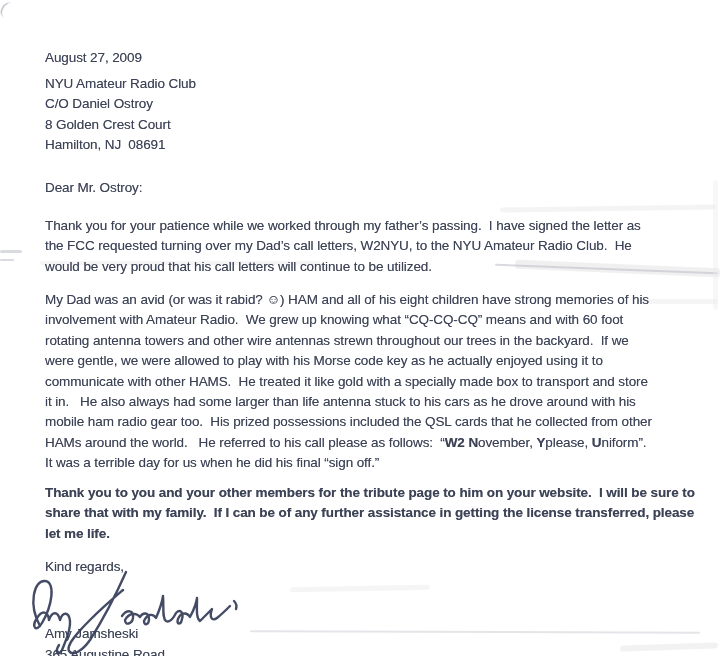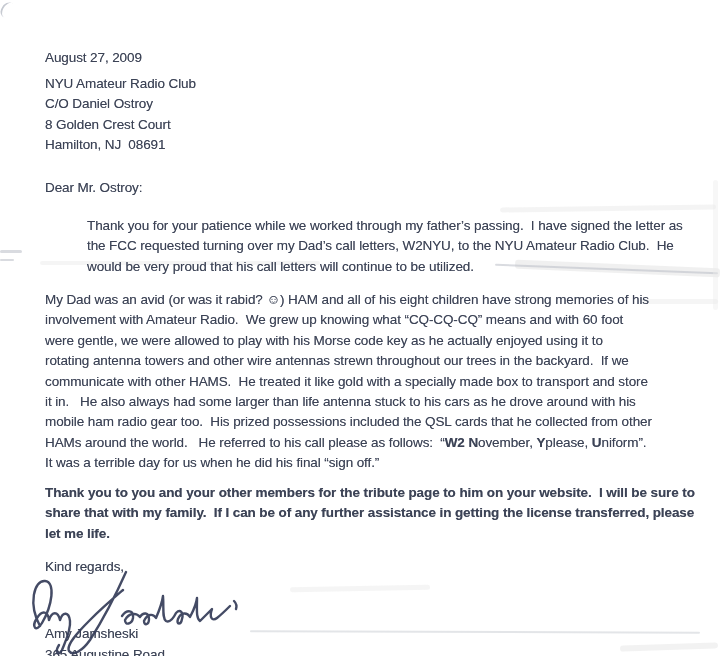--- a/index.html
+++ b/index.html
@@ -60,31 +60,31 @@
     <div class="line">NYU Amateur Radio Club</div>
     <div class="line">C/O Daniel Ostroy</div>
     <div class="line">8 Golden Crest Court</div>
     <div class="line">Hamilton, NJ  08691</div>
   </div>
 
   <div class="txtblock" style="top:178px;">
     <div class="line">Dear Mr. Ostroy:</div>
   </div>
 
-  <div class="txtblock" style="top:216px;margin-left:42px;">
+  <div class="txtblock" style="top:216px;">
     <div class="line">Thank you for your patience while we worked through my father’s passing.  I have signed the letter as</div>
     <div class="line">the FCC requested turning over my Dad’s call letters, W2NYU, to the NYU Amateur Radio Club.  He</div>
     <div class="line">would be very proud that his call letters will continue to be utilized.</div>
   </div>
 
   <div class="txtblock" style="top:290px;">
     <div class="line">My Dad was an avid (or was it rabid? ☺) HAM and all of his eight children have strong memories of his</div>
     <div class="line">involvement with Amateur Radio.  We grew up knowing what “CQ-CQ-CQ” means and with 60 foot</div>
+    <div class="line">rotating antenna towers and other wire antennas strewn throughout our trees in the backyard.  If we</div>
     <div class="line">were gentle, we were allowed to play with his Morse code key as he actually enjoyed using it to</div>
-    <div class="line">rotating antenna towers and other wire antennas strewn throughout our trees in the backyard.  If we</div>
     <div class="line">communicate with other HAMS.  He treated it like gold with a specially made box to transport and store</div>
     <div class="line">it in.   He also always had some larger than life antenna stuck to his cars as he drove around with his</div>
     <div class="line">mobile ham radio gear too.  His prized possessions included the QSL cards that he collected from other</div>
     <div class="line"><span>HAMs around the world.   He referred to his call please as follows:  “</span><span class="b">W2 N</span><span>ovember, </span><span class="b">Y</span><span>please, </span><span class="b">U</span><span>niform”.</span></div>
     <div class="line">It was a terrible day for us when he did his final “sign off.”</div>
   </div>
 
   <div class="txtblock" style="top:483px;font-weight:bold;">
     <div class="line">Thank you to you and your other members for the tribute page to him on your website.  I will be sure to</div>
     <div class="line">share that with my family.  If I can be of any further assistance in getting the license transferred, please</div>

